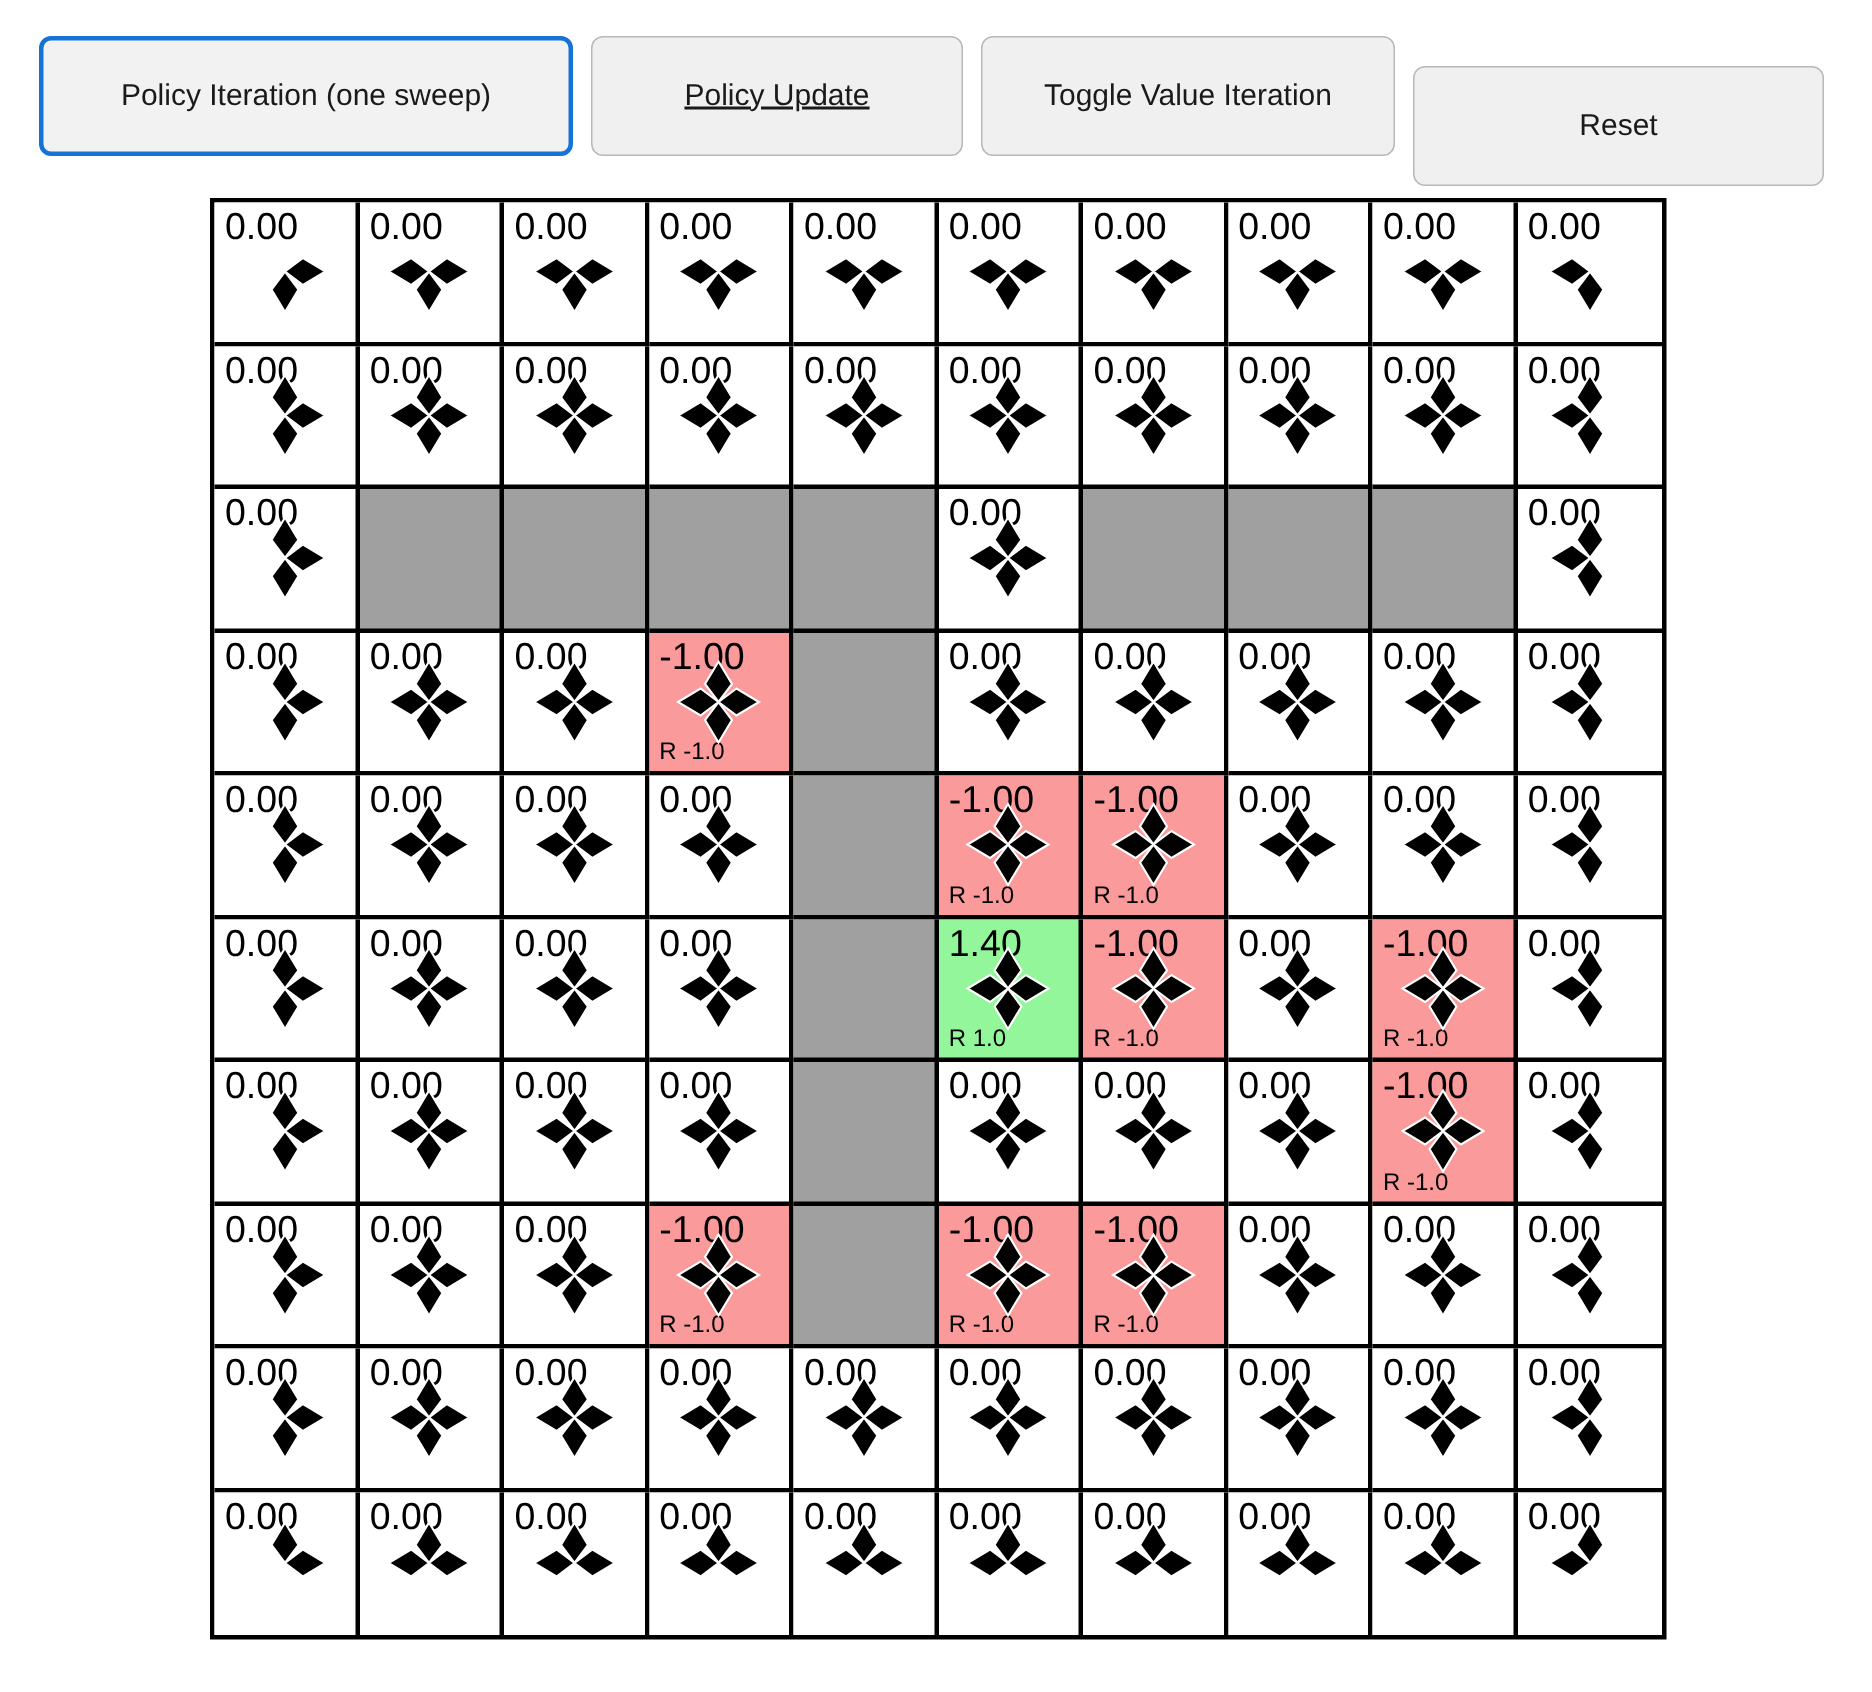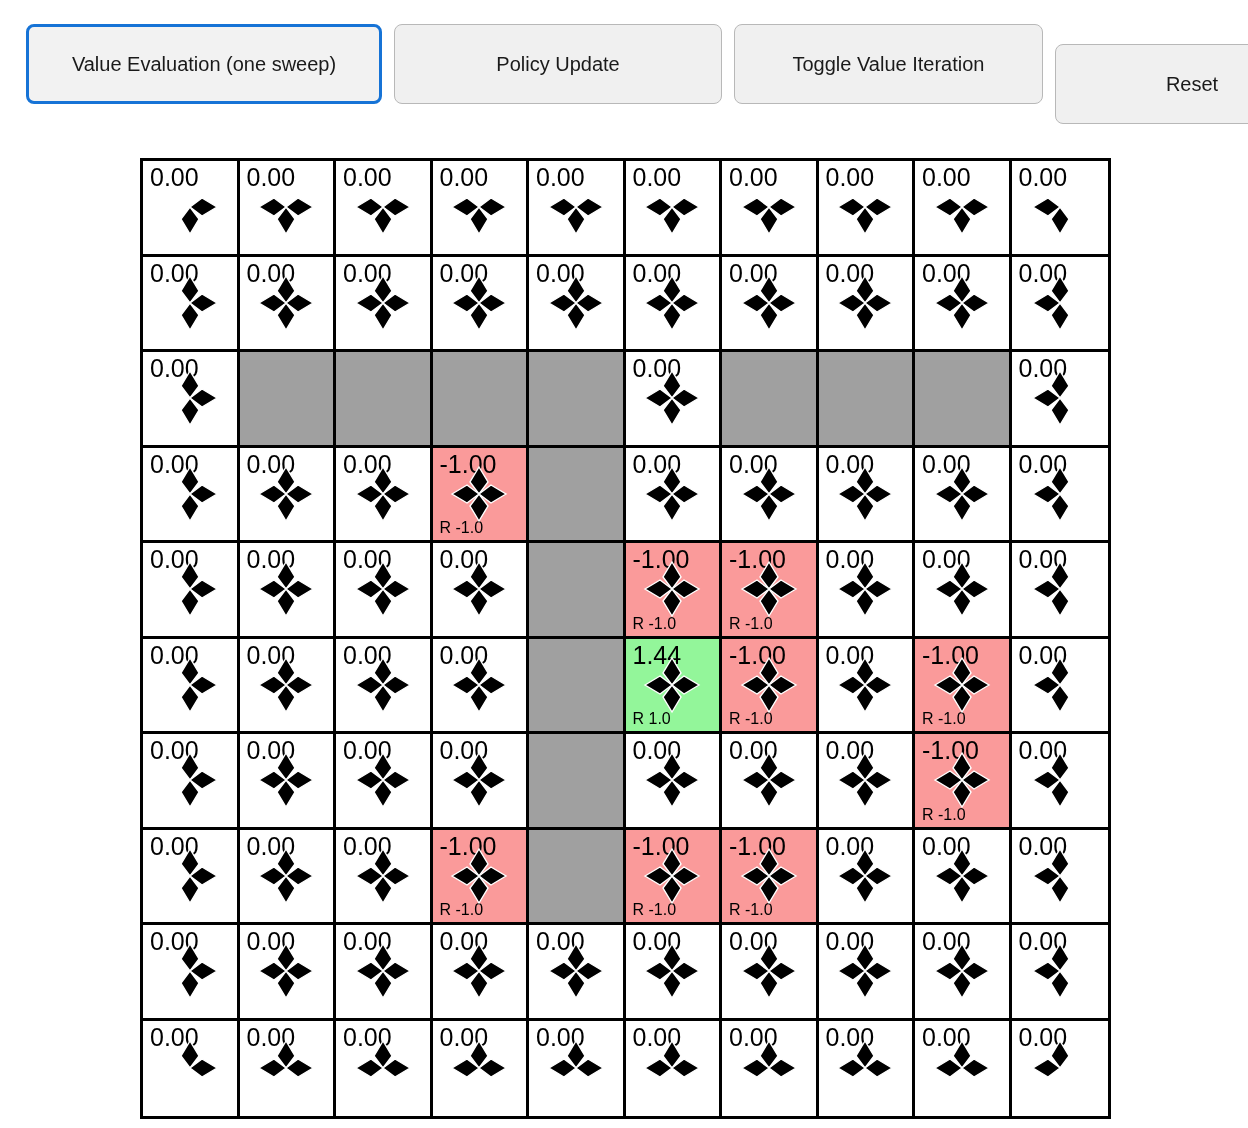--- a/index.html
+++ b/index.html
@@ -38,28 +38,28 @@
     padding: 0 18px;
     cursor: pointer;
     font-family: "Liberation Sans", sans-serif;
   }
   .tb-btn.primary {
     border: 3px solid #1673d6;
     background: #f2f2f2;
     border-radius: 8px;
   }
   .tb-w1 { width: 356px; }
-  .tb-w2 { width: 328px; }
-  .tb-w3 { width: 309px; }
+  .tb-w2 { width: 248px; text-decoration: underline; }
+  .tb-w3 { width: 276px; }
   .tb-w4 { width: 274px; margin-top: 20px; }
 
   
   .grid-wrap {
     position: absolute;
-    top: 158px;
+    top: 132px;
     left: 140px;
     border: 3px solid #000000;
     box-sizing: content-box;
   }
   .grid {
     display: grid;
     grid-template-columns: repeat(10, 96.5px);
     grid-auto-rows: 95.5px;
   }
   .cell {
@@ -108,21 +108,21 @@
     width: 74px;
     height: 74px;
     overflow: visible;
   }
 </style>
 </head>
 <body>
 
 <div id="app">
   <div class="toolbar">
-    <div class="tb-btn primary tb-w1">Value Evaluation (one sweep)</div>
+    <div class="tb-btn primary tb-w1">Policy Iteration (one sweep)</div>
     <div class="tb-btn tb-w2">Policy Update</div>
     <div class="tb-btn tb-w3">Toggle Value Iteration</div>
     <div class="tb-btn tb-w4">Reset</div>
   </div>
 
   <div class="grid-wrap">
     <div class="grid" id="grid">
         <div class="cell">
           <div class="val">0.00</div>
           <div class="arrows">
@@ -604,21 +604,21 @@
             <svg viewBox="0 0 74 74">
               <path d="M 37 10 L 46 25 L 37 37 L 28 25 Z" fill="#000000" stroke="#ffffff" stroke-width="1.4"></path>
               <path d="M 64 37 L 49 46 L 37 37 L 49 28 Z" fill="#000000" stroke="#ffffff" stroke-width="1.4"></path>
               <path d="M 37 64 L 28 49 L 37 37 L 46 49 Z" fill="#000000" stroke="#ffffff" stroke-width="1.4"></path>
               <path d="M 10 37 L 25 28 L 37 37 L 25 46 Z" fill="#000000" stroke="#ffffff" stroke-width="1.4"></path>
             </svg>
           </div>
         </div>
         <div class="cell wall"></div>
         <div class="cell pos">
-          <div class="val">1.44</div>
+          <div class="val">1.40</div>
           <div class="rew">R 1.0</div>
           <div class="arrows">
             <svg viewBox="0 0 74 74">
               <path d="M 37 10 L 46 25 L 37 37 L 28 25 Z" fill="#000000" stroke="#ffffff" stroke-width="1.4"></path>
               <path d="M 64 37 L 49 46 L 37 37 L 49 28 Z" fill="#000000" stroke="#ffffff" stroke-width="1.4"></path>
               <path d="M 37 64 L 28 49 L 37 37 L 46 49 Z" fill="#000000" stroke="#ffffff" stroke-width="1.4"></path>
               <path d="M 10 37 L 25 28 L 37 37 L 25 46 Z" fill="#000000" stroke="#ffffff" stroke-width="1.4"></path>
             </svg>
           </div>
         </div>

